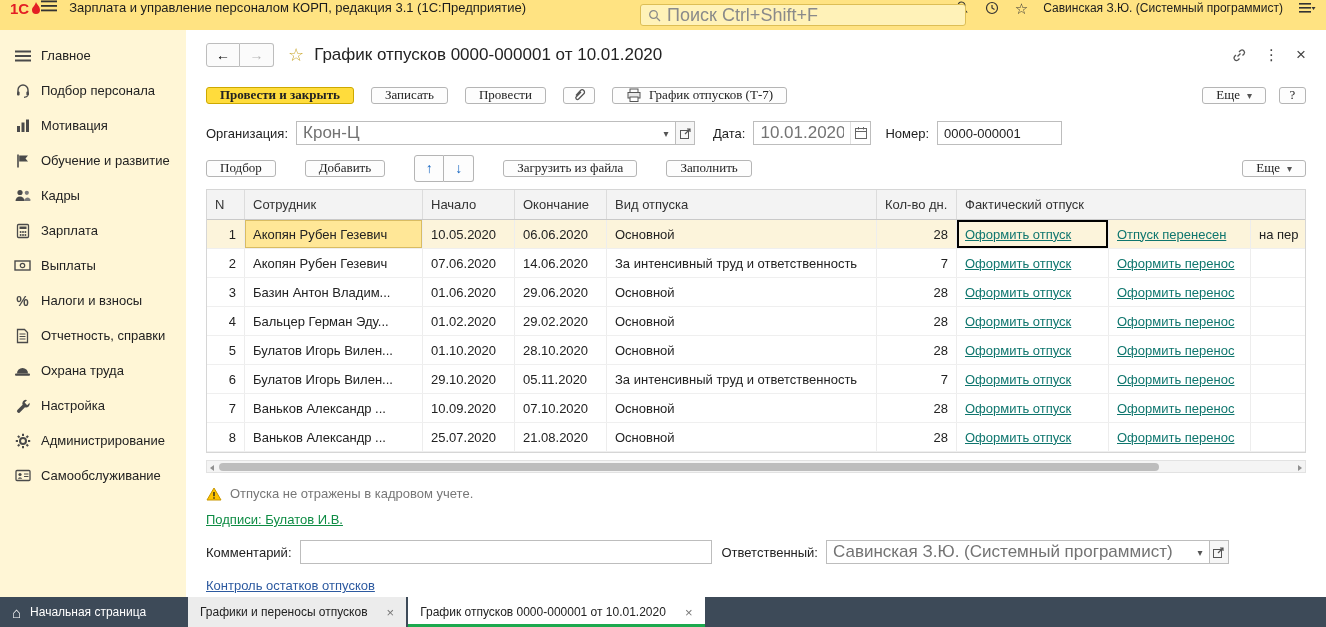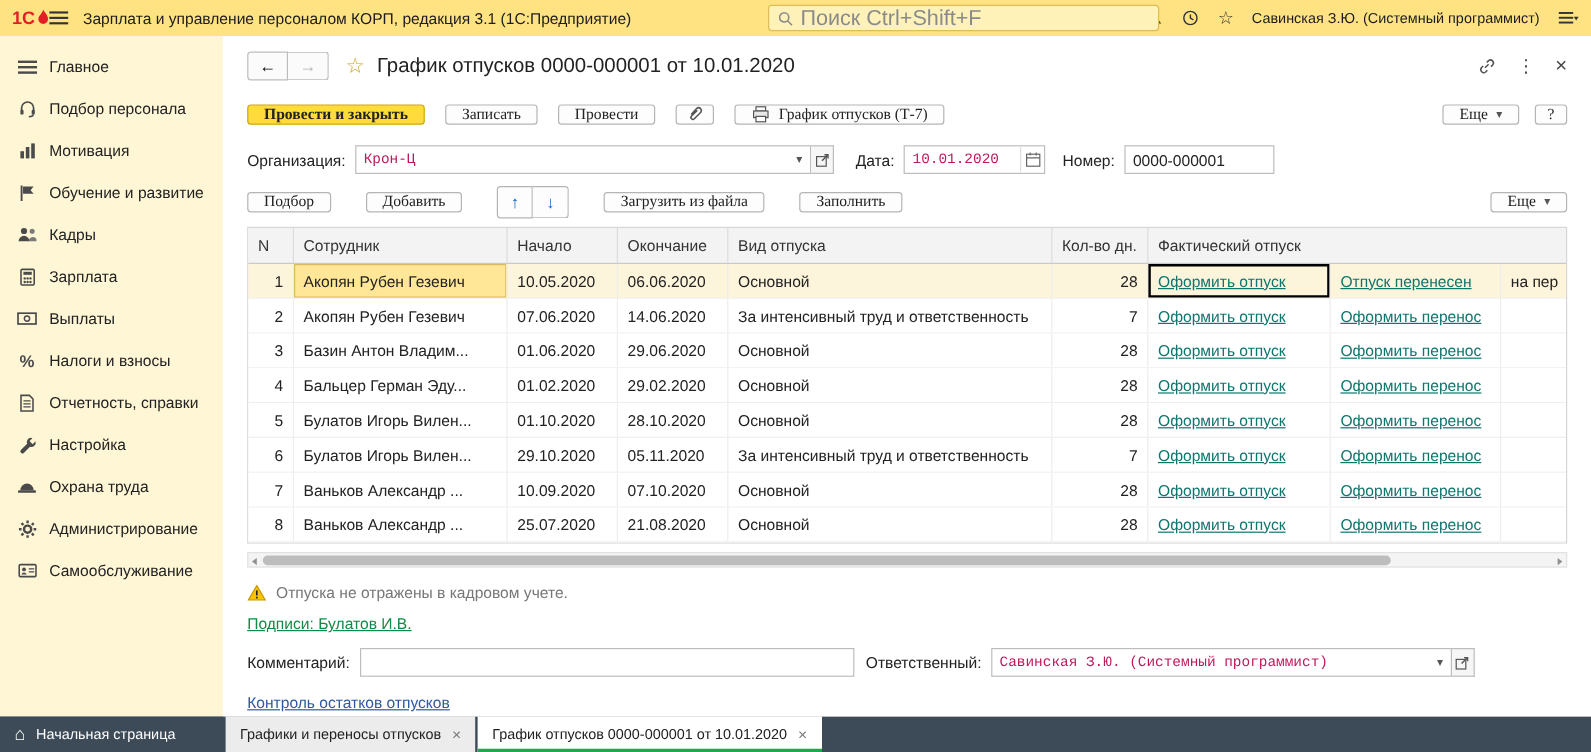--- a/index.html
+++ b/index.html
@@ -1,21 +1,21 @@
 <!DOCTYPE html>
 <html><head>
 <meta charset="utf-8">
 <style>
   *{box-sizing:border-box;margin:0;padding:0}
   html,body{width:1326px;height:627px;overflow:hidden}
   body{font-family:"Liberation Sans","DejaVu Sans",sans-serif;font-size:13px;color:#222;background:#fff}
   .screen{width:1326px;height:627px;display:flex;flex-direction:column}
 
   
-  .topbar{flex:0 0 30px;background:#FFE382;display:flex;align-items:center;position:relative;padding:0 10px;}
+  .topbar{flex:0 0 30px;background:#FFE382;display:flex;align-items:flex-start;position:relative;padding:0 10px;}
   .logo{display:flex;align-items:center;gap:2px;font-weight:bold;font-size:15px;color:#E31E24}
   .iconbtn{display:flex;align-items:center;justify-content:center;cursor:pointer;background:none;border:none}
   .tb-title{font-size:13px;color:#1c1c1c;margin-left:12px;white-space:nowrap}
   .searchbox{position:absolute;left:640px;top:4px;width:326px;height:22px;background:#FFF2B8;border:1px solid #DDBE55;border-radius:3px;display:flex;align-items:center;padding:0 7px;gap:6px}
   .searchbox input{flex:1;border:none;background:transparent;outline:none;font-size:18px;color:#555;font-family:inherit}
   .searchbox input::placeholder{color:#8a8a8a}
   .tb-right{margin-left:auto;display:flex;align-items:center;gap:15px}
   .tb-user{font-size:12px;color:#1c1c1c;white-space:nowrap}
   .glyph{font-size:15px;color:#333;line-height:1}
 
@@ -45,21 +45,21 @@
   .btn.primary{background:#FFDC3C;border-color:#CDA900;font-weight:bold}
   .btn .dd{font-size:10px;color:#555}
   .btn.iconic{padding:0 8px}
   .toolbar .right,.cmdrow .right{margin-left:auto;display:flex;align-items:center;gap:13px}
   .btn.help{width:27px;justify-content:center;padding:0}
 
   
   .fieldsrow{display:flex;align-items:center;height:34px}
   .lbl{color:#222;white-space:nowrap}
   .combo{display:inline-flex;align-items:stretch;border:1px solid #BDBDBD;background:#fff;height:24px}
-  .combo input{border:none;outline:none;padding:0 6px;font-size:12px;font-family:Liberation Mono, monospace;color:#be185d;background:transparent}
+  .combo input{border:none;outline:none;padding:0 6px;font-size:17px;font-family:Liberation Sans, sans-serif;color:#737373;background:transparent}
   .combo .dd{width:18px;display:flex;align-items:center;justify-content:center;font-size:10px;color:#555;cursor:pointer}
   .combo .calbtn{width:20px;display:flex;align-items:center;justify-content:center;cursor:pointer;border-left:1px solid #E0E0E0}
   .sqbtn{width:19px;height:24px;border:1px solid #BDBDBD;border-left:none;background:#F6F6F6;display:inline-flex;align-items:center;justify-content:center;cursor:pointer}
   .plaininput{height:24px;border:1px solid #BDBDBD;padding:0 6px;font-size:13px;font-family:inherit;color:#222}
 
   
   .cmdrow{display:flex;align-items:center;height:36px;gap:29px}
   .arrowgrp{display:flex}
   .arrowbtn{width:30px;height:27px;border:1px solid #B5B5B5;background:#FDFDFD;display:flex;align-items:center;justify-content:center;color:#1565C0;font-weight:bold;font-size:14px;cursor:pointer}
   .arrowbtn.up{border-radius:3px 0 0 3px}
@@ -89,21 +89,21 @@
 
   .warnrow{display:flex;align-items:center;gap:8px;margin-top:13px;color:#777}
   .greenlink{display:inline-block;margin-top:11px;color:#0E8C44;text-decoration:underline;cursor:pointer}
   .commentrow{display:flex;align-items:center;margin-top:13px}
   .bluelink{display:inline-block;margin-top:14px;color:#2D5AA0;text-decoration:underline;cursor:pointer}
 
   
   .taskbar{flex:0 0 30px;background:#3D4A58;display:flex;align-items:stretch}
   .tb-home{width:186px;display:flex;align-items:center;gap:9px;color:#fff;padding-left:12px;font-size:12px;cursor:pointer}
   .tb-home .homeglyph{font-size:15px;color:#fff}
-  .tb-tab{display:flex;align-items:center;gap:9px;padding:0 12px;font-size:12px;margin-left:2px;cursor:pointer;white-space:nowrap}
+  .tb-tab{display:flex;align-items:center;gap:19px;padding:0 12px;font-size:12px;margin-left:2px;cursor:pointer;white-space:nowrap}
   .tb-tab .x{color:#777;font-size:13px;cursor:pointer}
   .tab-inactive{background:#ECECEC;color:#222}
   .tab-active{background:#fff;color:#222;box-shadow:inset 0 -3px 0 #1CA94E}
 </style>
 </head>
 <body>
 
 <div class="screen">
 
   <header class="topbar">
@@ -246,34 +246,34 @@
               <path d="M1.5 1.5 H8.5 L11.5 4.5 V14.5 H1.5 Z" fill="none" stroke="#4A4A4A" stroke-width="1.3"></path>
               <line x1="3.5" y1="6" x2="9.5" y2="6" stroke="#4A4A4A"></line>
               <line x1="3.5" y1="8.5" x2="9.5" y2="8.5" stroke="#4A4A4A"></line>
               <line x1="3.5" y1="11" x2="9.5" y2="11" stroke="#4A4A4A"></line>
             </svg>
           </span>
         <span>Отчетность, справки</span>
       </div>
       <div class="side-item">
         <span class="ic">
-            <svg width="16" height="16" viewBox="0 0 16 16">
-              <path d="M10.8 1.8 a3.6 3.6 0 0 0 -3.2 5 L2.4 12 a1.7 1.7 0 0 0 2.4 2.4 L10 9.2 a3.6 3.6 0 0 0 4.6-4.4 L12.2 7.2 L9.6 4.6 L12 2.2 a3.6 3.6 0 0 0 -1.2-.4 Z" fill="#4A4A4A"></path>
-            </svg>
-          </span>
-        <span>Настройка</span>
-      </div>
-      <div class="side-item">
-        <span class="ic">
             <svg width="17" height="14" viewBox="0 0 17 14">
               <path d="M3 9.5 a5.5 5.5 0 0 1 11 0 Z" fill="#4A4A4A"></path>
               <rect x="1" y="9.5" width="15" height="2.2" rx="1" fill="#4A4A4A"></rect>
             </svg>
           </span>
         <span>Охрана труда</span>
+      </div>
+      <div class="side-item">
+        <span class="ic">
+            <svg width="16" height="16" viewBox="0 0 16 16">
+              <path d="M10.8 1.8 a3.6 3.6 0 0 0 -3.2 5 L2.4 12 a1.7 1.7 0 0 0 2.4 2.4 L10 9.2 a3.6 3.6 0 0 0 4.6-4.4 L12.2 7.2 L9.6 4.6 L12 2.2 a3.6 3.6 0 0 0 -1.2-.4 Z" fill="#4A4A4A"></path>
+            </svg>
+          </span>
+        <span>Настройка</span>
       </div>
       <div class="side-item">
         <span class="ic">
             <svg width="16" height="16" viewBox="0 0 16 16">
               <circle cx="8" cy="8" r="3" fill="none" stroke="#4A4A4A" stroke-width="2"></circle>
               <g stroke="#4A4A4A" stroke-width="2">
                 <line x1="8" y1="0.8" x2="8" y2="3"></line>
                 <line x1="8" y1="13" x2="8" y2="15.2"></line>
                 <line x1="0.8" y1="8" x2="3" y2="8"></line>
                 <line x1="13" y1="8" x2="15.2" y2="8"></line>

